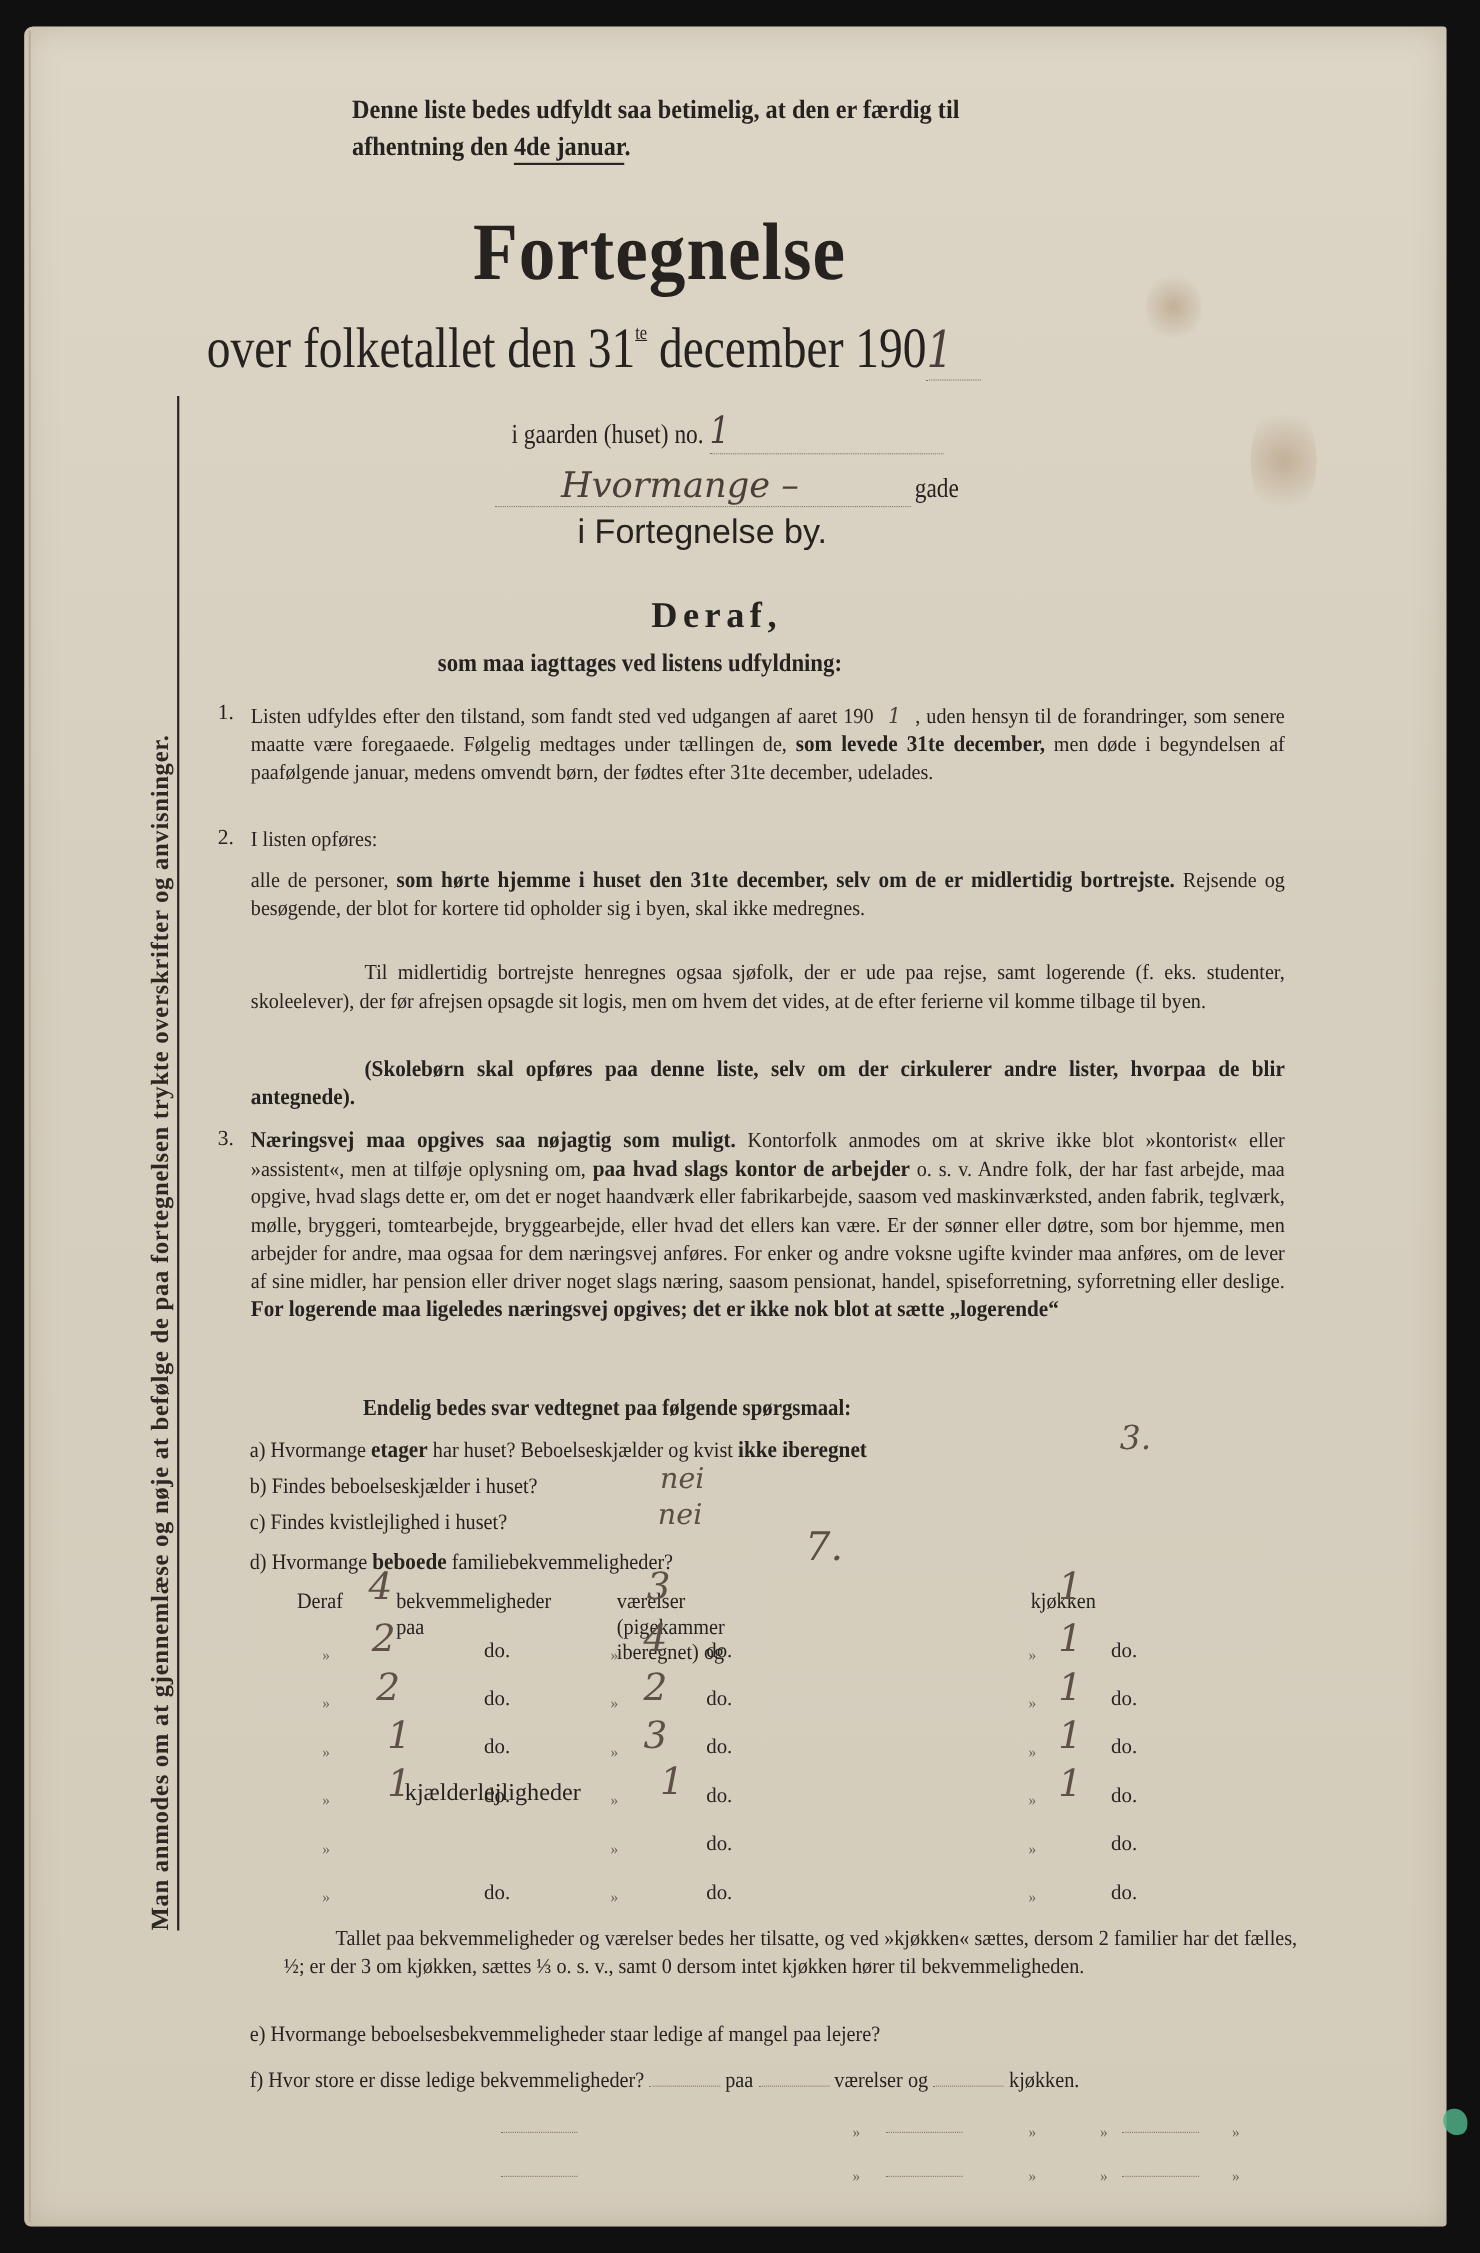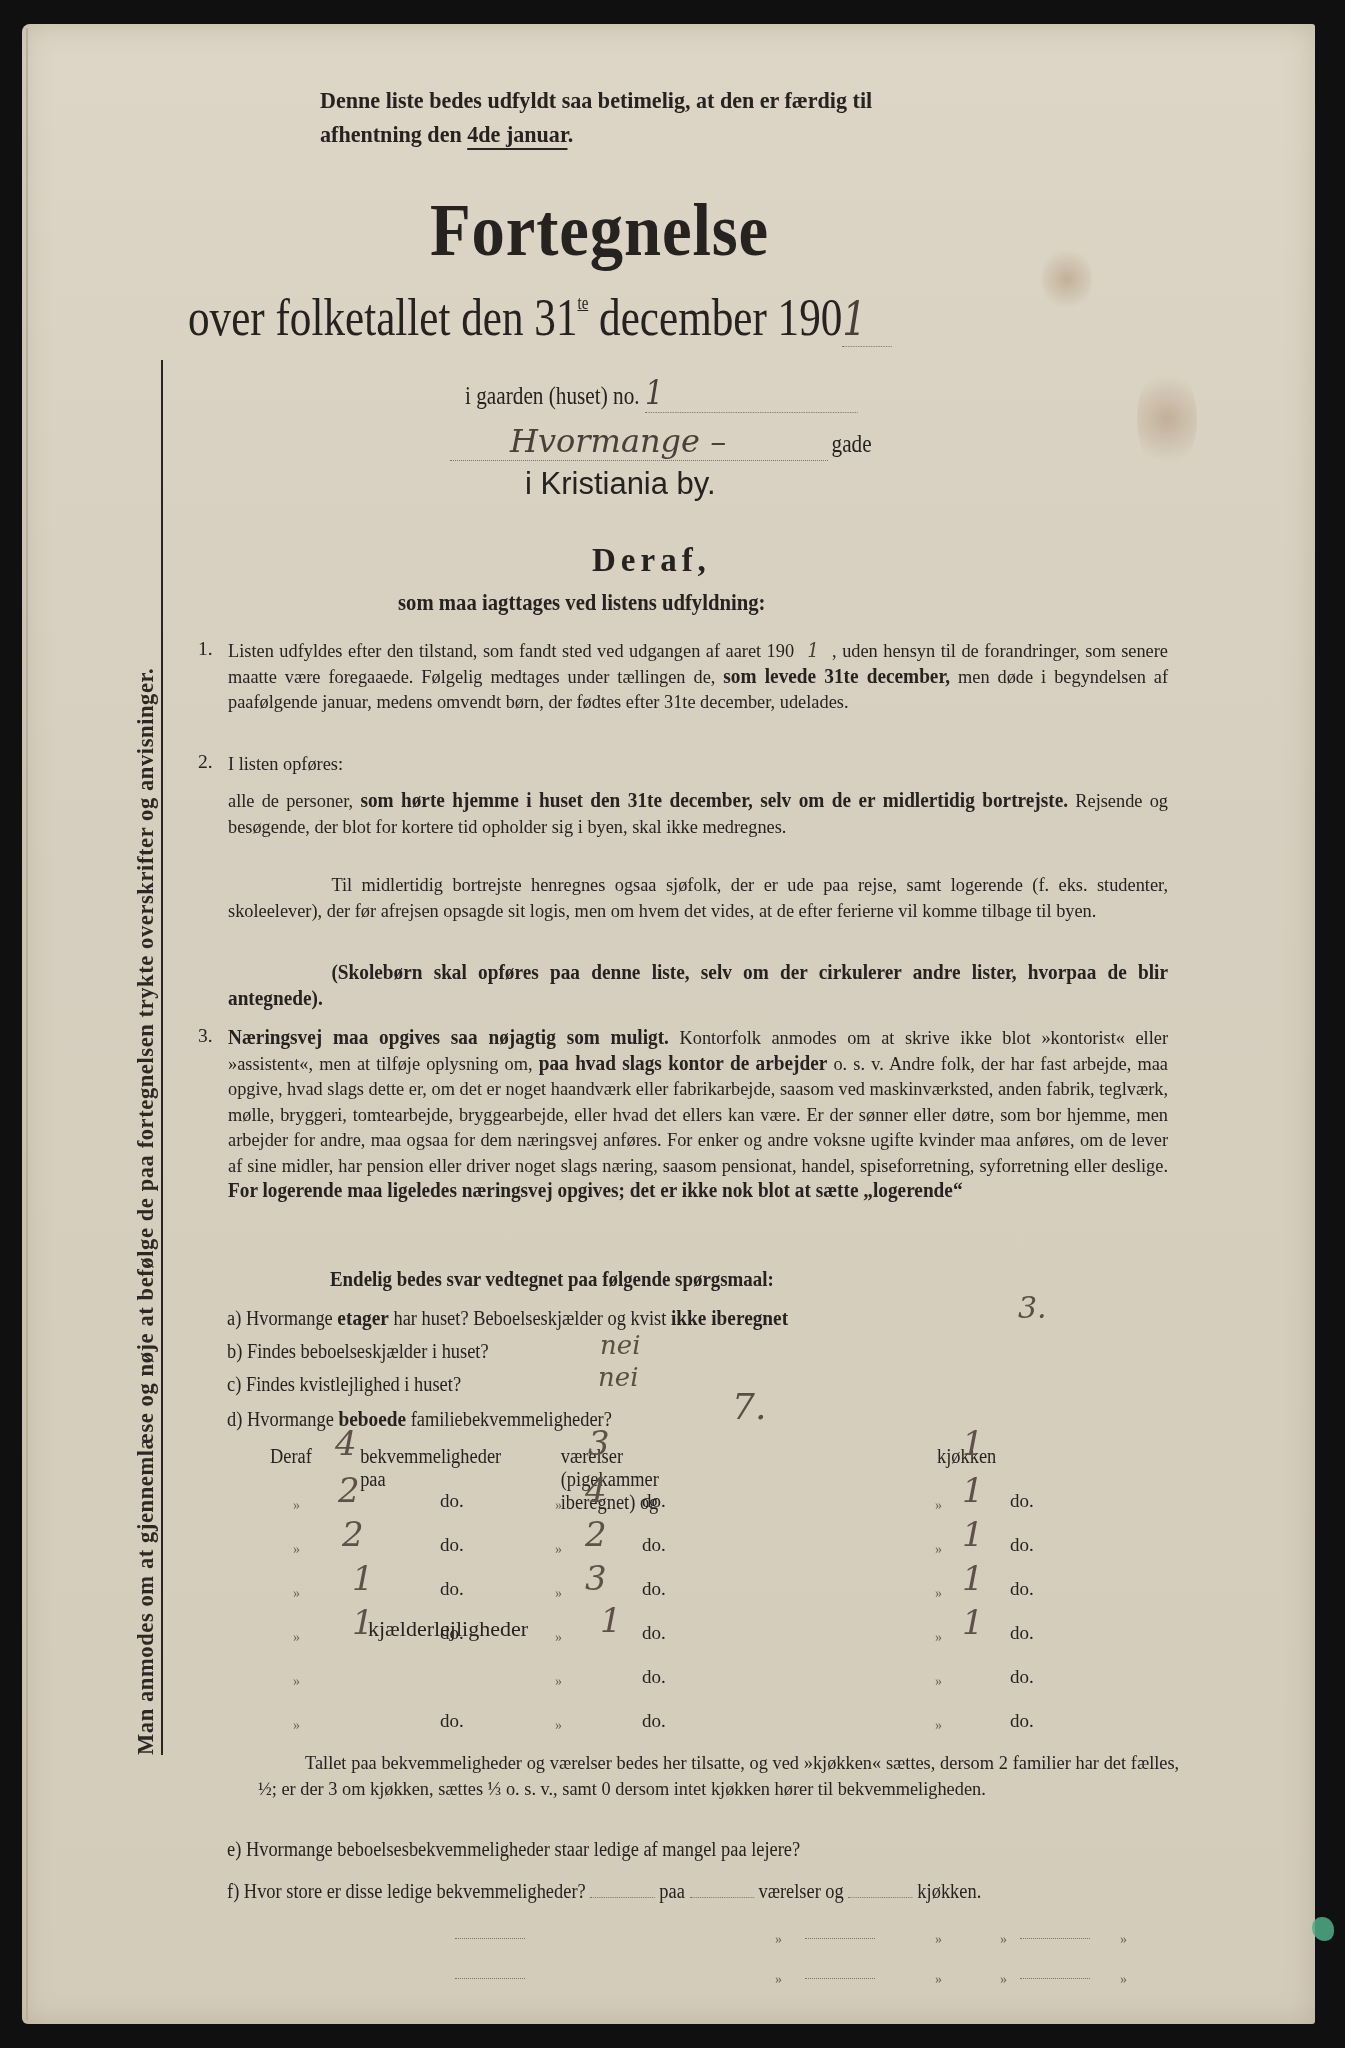--- a/index.html
+++ b/index.html
@@ -98,21 +98,21 @@
 </div>
 
 <div class="abs title">Fortegnelse</div>
 
 <div class="abs subtitle"><span>over folketallet den 31</span><sup>te</sup><span> december 190</span><span class="hand dots" style="width:60px;font-size:46px;">1</span></div>
 
 <div class="abs gaarden"><span>i gaarden (huset) no.</span> <span class="hand dots" style="width:250px;font-size:34px;">1</span></div>
 
 <div class="abs gade-row"><span class="hand dots" style="width:378px;font-size:32px;padding-left:60px;box-sizing:border-box;">Hvormange –</span><span style="transform:scaleX(0.85);display:inline-block;">gade</span></div>
 
-<div class="abs kristiania">i Kristiania by.</div>
+<div class="abs kristiania">i Fortegnelse by.</div>
 
 <div class="abs regler">Deraf,</div>
 <div class="abs regler-sub">som maa iagttages ved listens udfyldning:</div>
 
 <div class="num" style="top:638px;">1.</div>
 <div class="para" style="top:638px;"><span>Listen udfyldes efter den tilstand, som fandt sted ved udgangen af aaret 190</span><span class="hand" style="padding:0 14px;">1</span><span>, uden hensyn til de forandringer, som senere maatte være foregaaede. Følgelig medtages under tællingen de, </span><b>som levede 31te december,</b><span> men døde i begyndelsen af paafølgende januar, medens omvendt børn, der fødtes efter 31te december, udelades.</span></div>
 
 <div class="num" style="top:751px;">2.</div>
 <div class="para" style="top:751px;">I listen opføres:</div>
 <div class="para" style="top:788px;"><span>alle de personer, </span><b>som hørte hjemme i huset den 31te december, selv om de er midlertidig bortrejste.</b><span> Rejsende og besøgende, der blot for kortere tid opholder sig i byen, skal ikke medregnes.</span></div>

